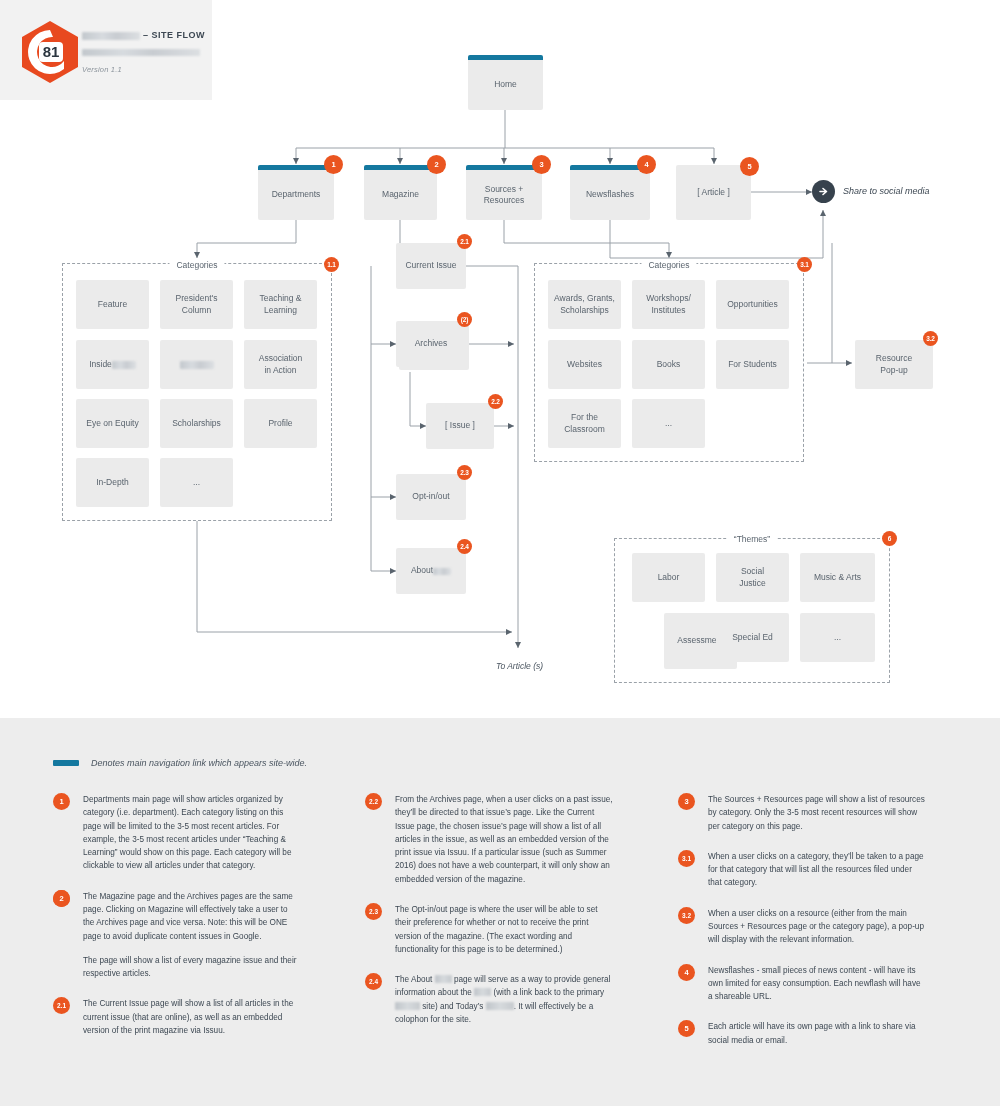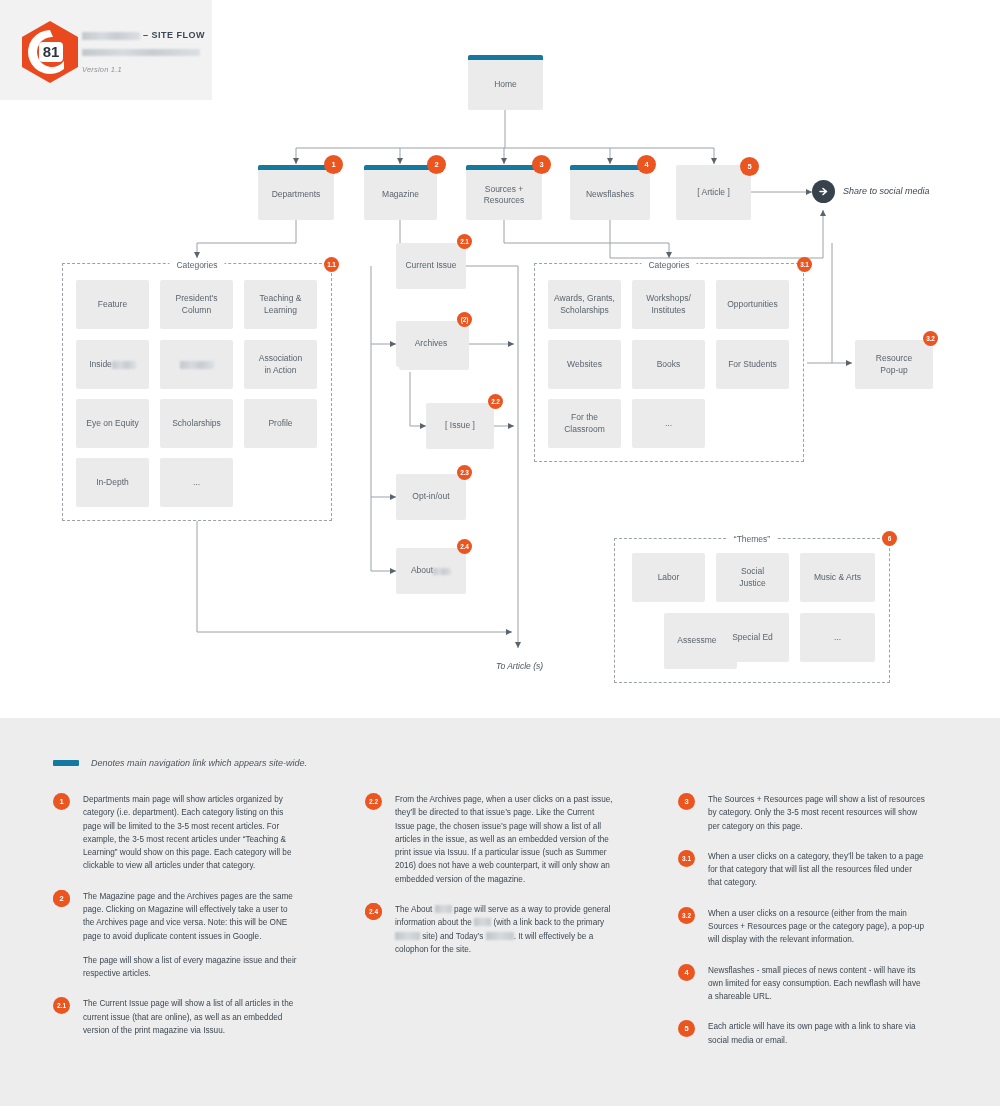--- a/index.html
+++ b/index.html
@@ -388,20 +388,23 @@
 
   <div class="legend-col" id="col2">
     <div class="note">
       <div class="note-badge two">2.2</div>
       <div class="note-body">
         <p>From the Archives page, when a user clicks on a past issue, they’ll be directed to that issue’s page. Like the Current Issue page, the chosen issue’s page will show a list of all articles in the issue, as well as an embedded version of the print issue via Issuu. If a particular issue (such as Summer 2016) does not have a web counterpart, it will only show an embedded version of the magazine.</p>
       </div>
     </div>
     <div class="note">
       <div class="note-badge two">2.3</div>
+      <div class="note-body">
+        <p>The Opt-in/out page is where the user will be able to set their preference for whether or not to receive the print version of the magazine. (The exact wording and functionality for this page is to be determined.)</p>
+      </div>
     </div>
     <div class="note">
       <div class="note-badge two">2.4</div>
       <div class="note-body">
         <p>The About <span class="rd" style="width:17px;height:8px;"></span> page will serve as a way to provide general information about the <span class="rd" style="width:17px;height:8px;"></span> (with a link back to the primary <span class="rd" style="width:25px;height:8px;"></span> site) and Today’s <span class="rd" style="width:28px;height:8px;"></span>. It will effectively be a colophon for the site.</p>
       </div>
     </div>
   </div>
 
   <div class="legend-col" id="col3">

